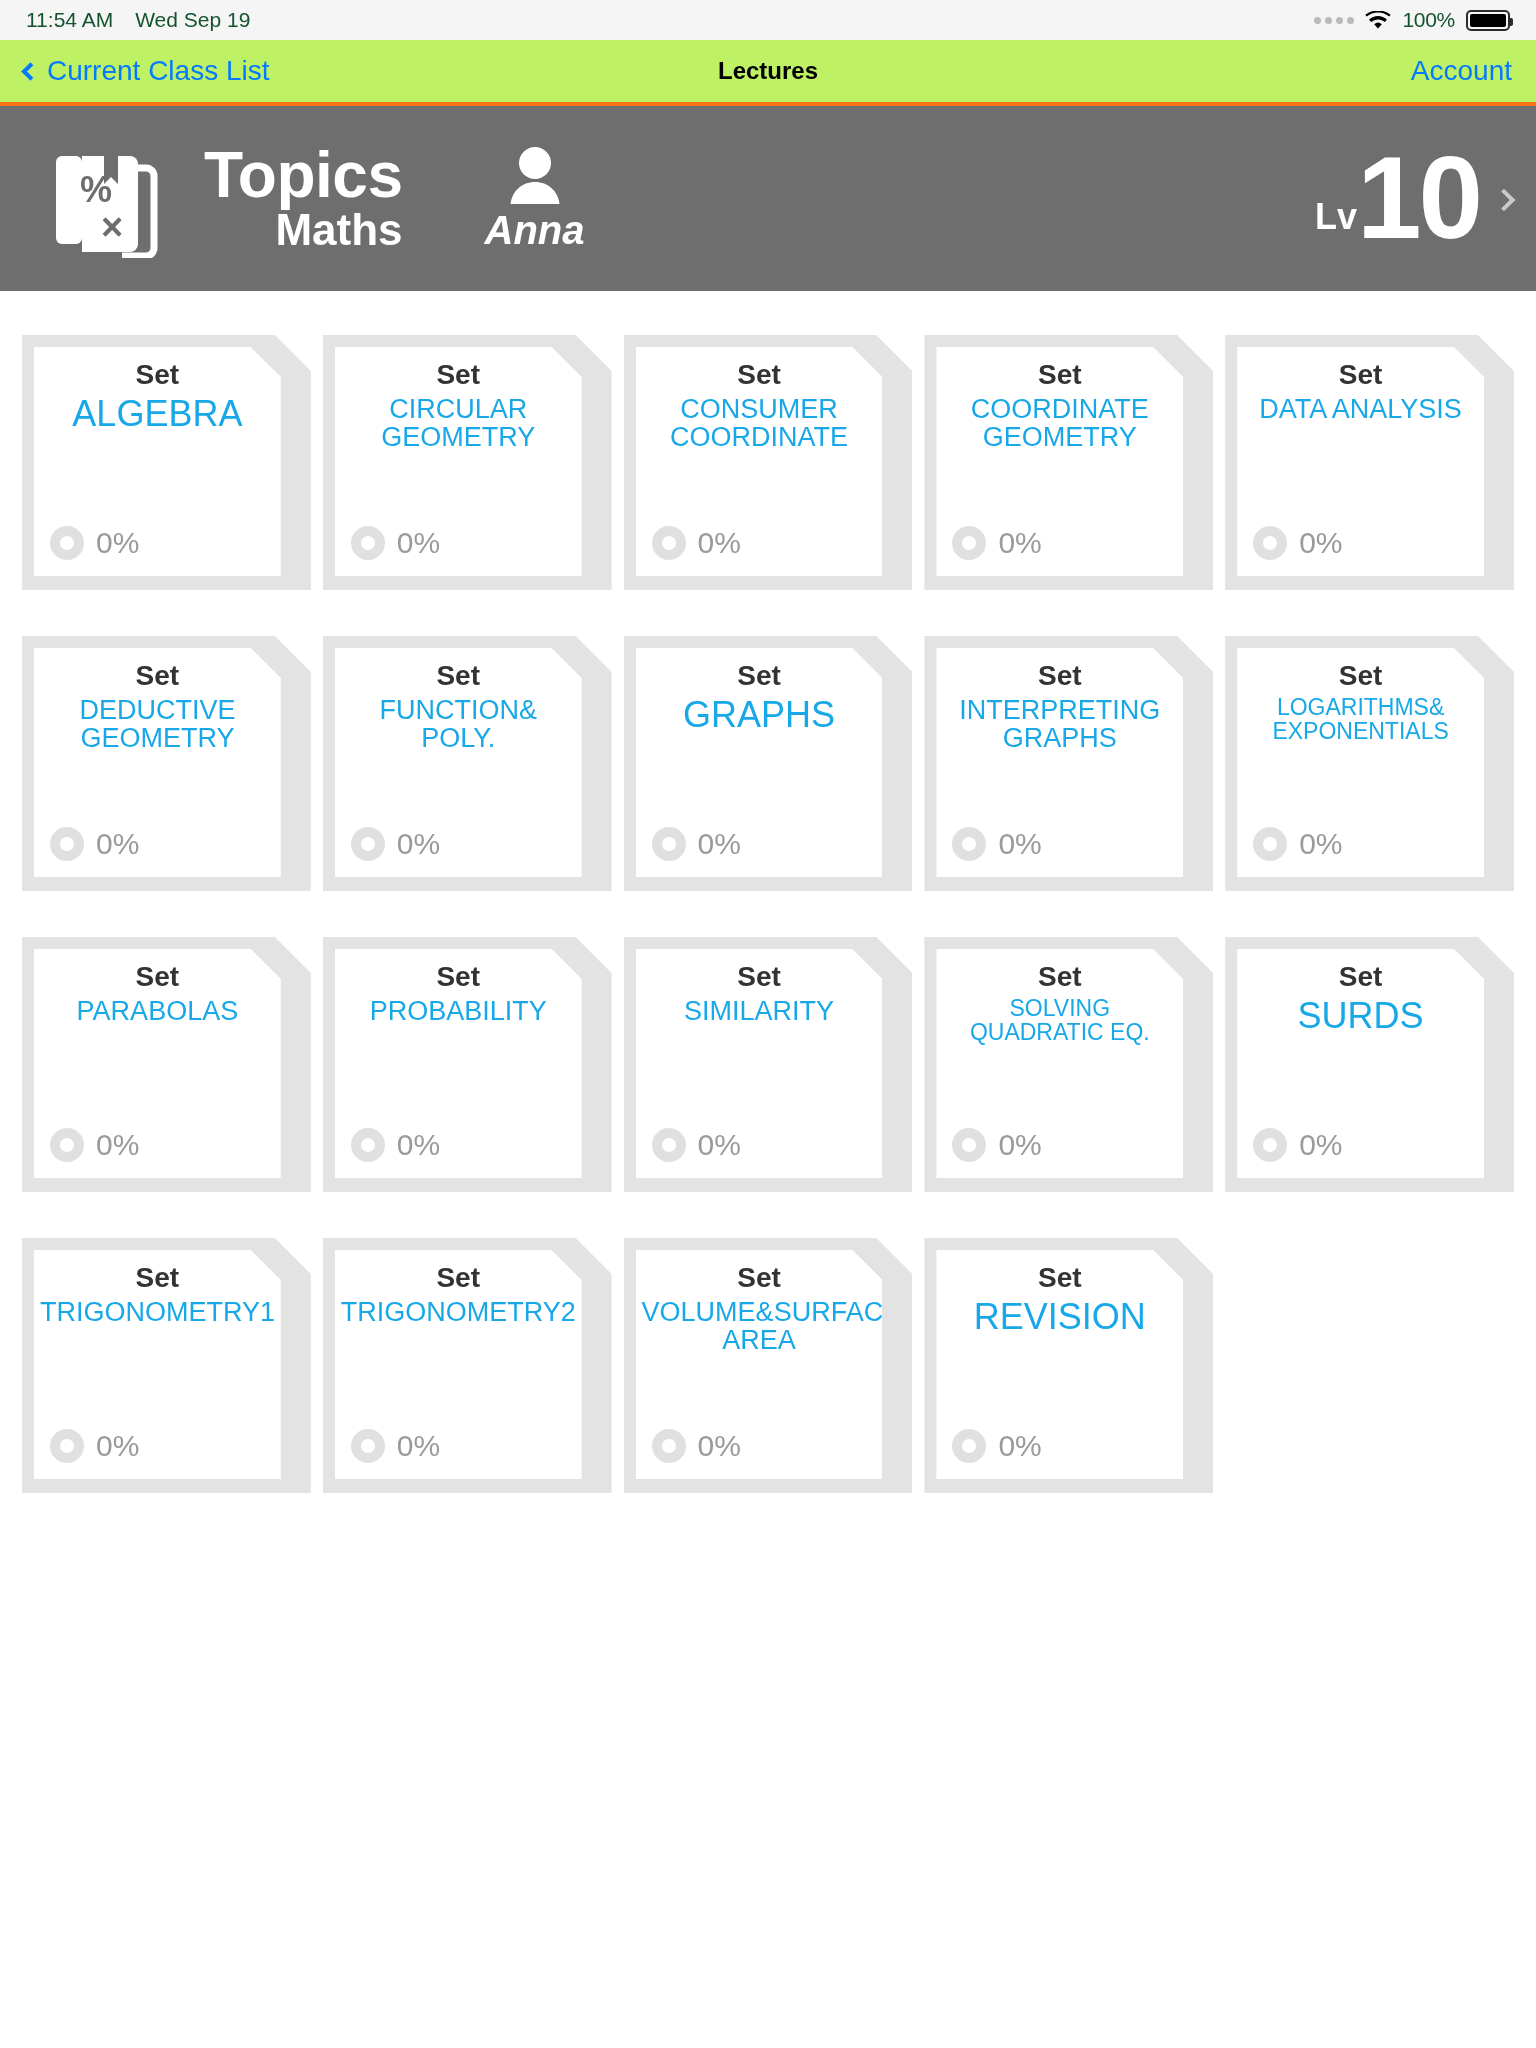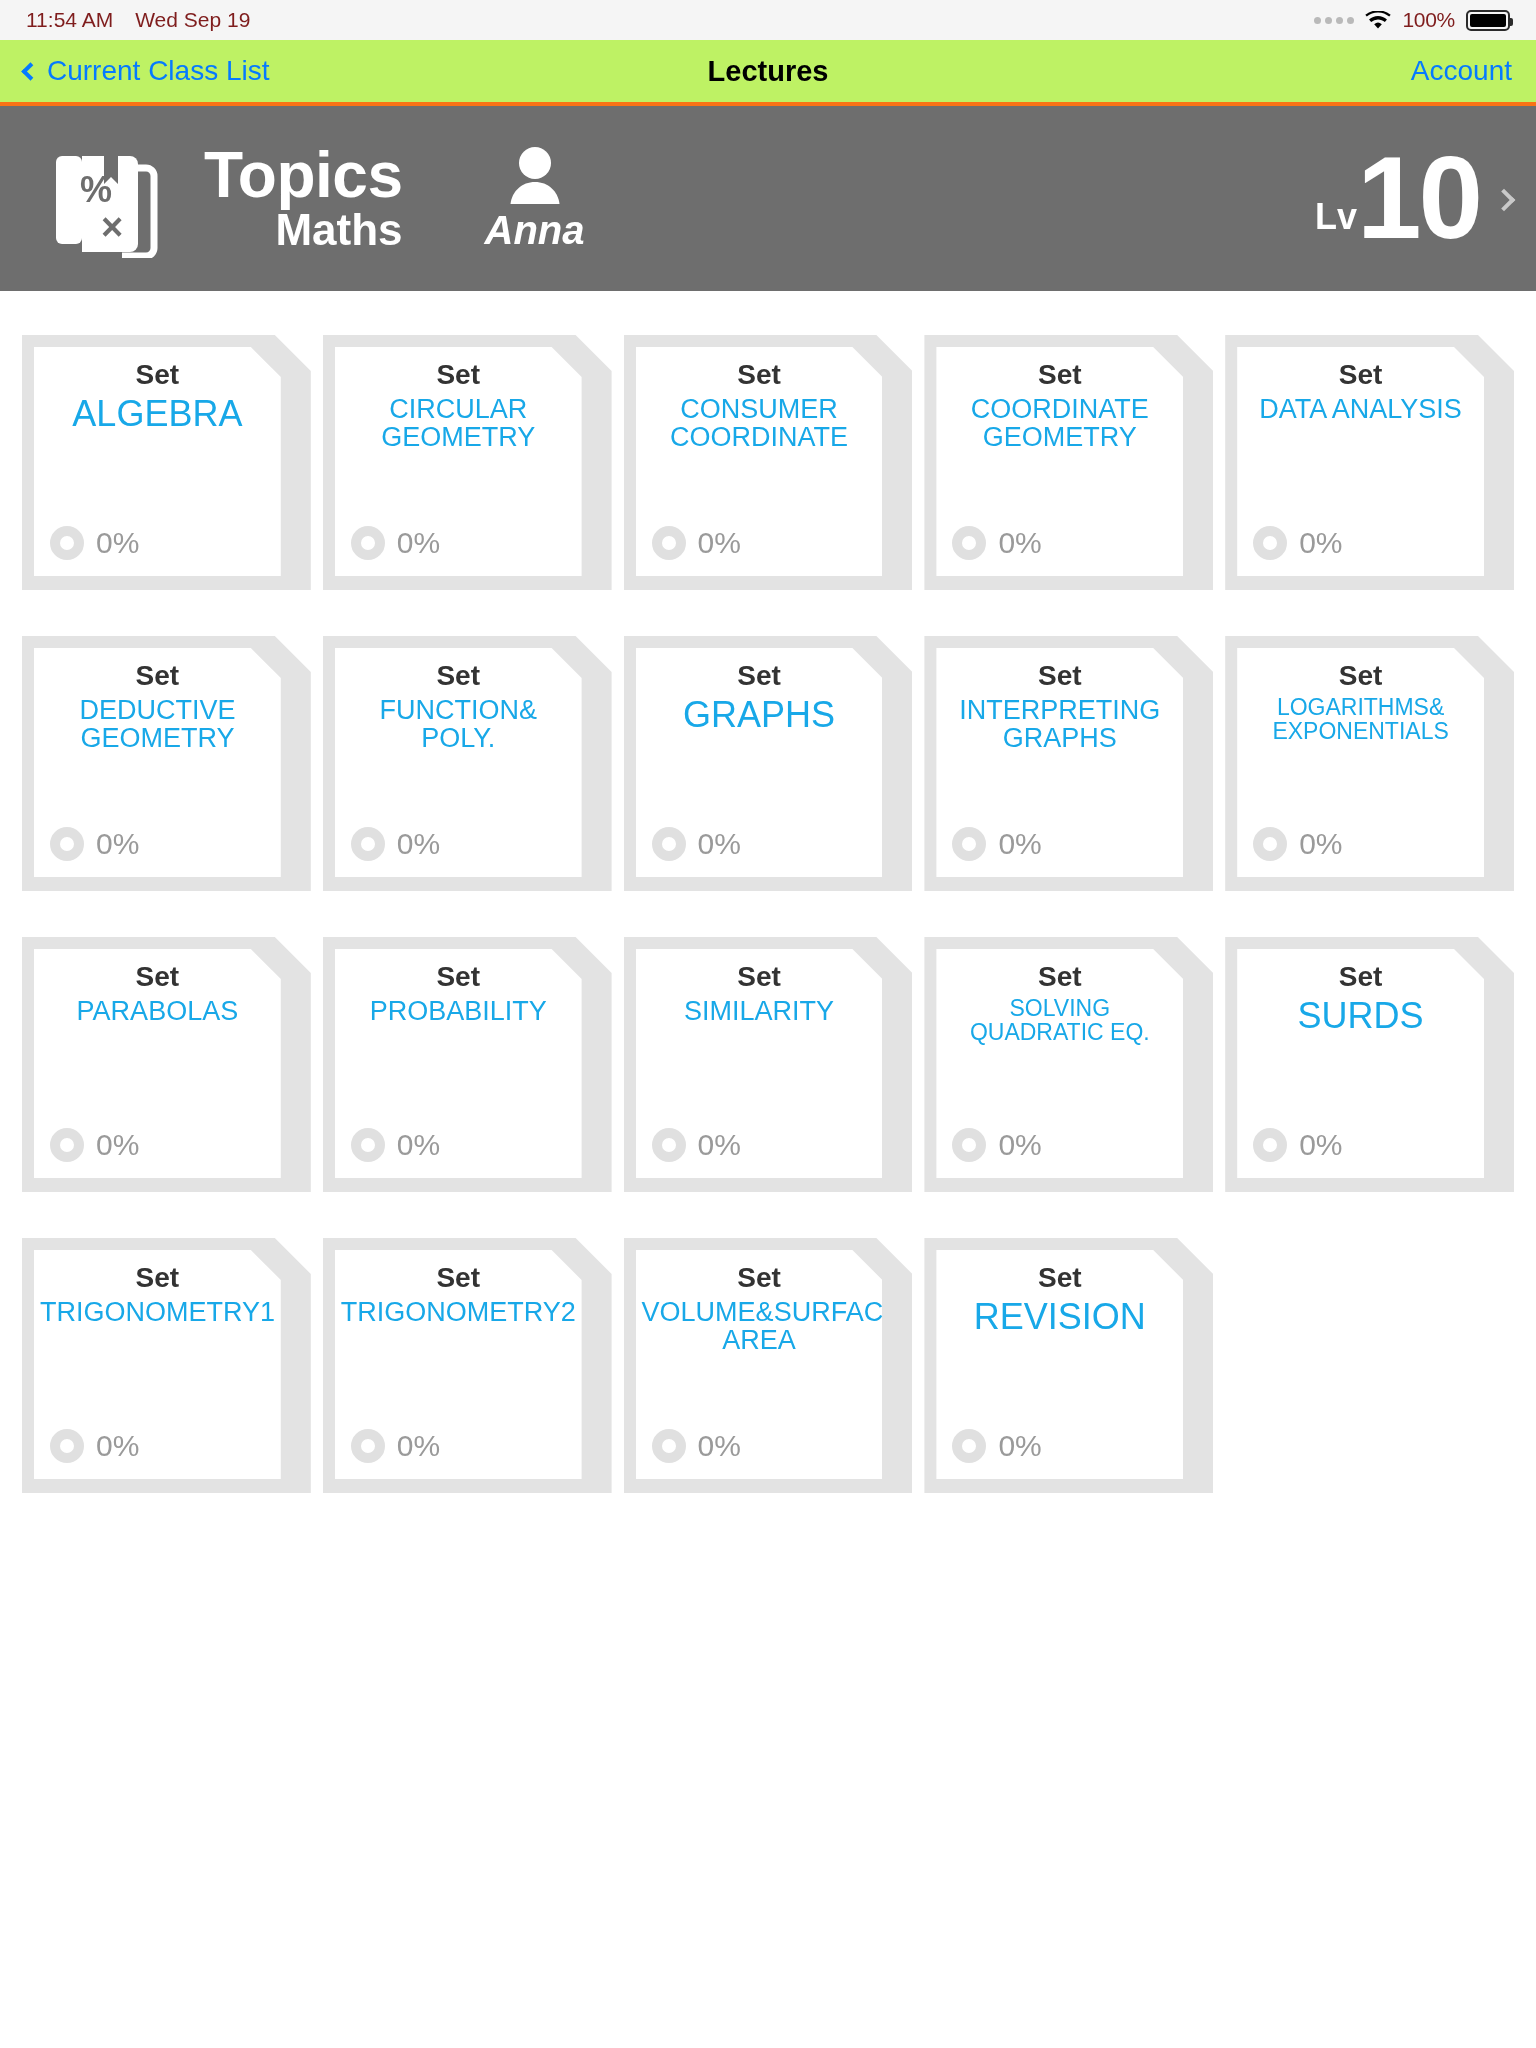--- a/index.html
+++ b/index.html
@@ -11,21 +11,21 @@
   }
 
   
   .statusbar {
     height: 40px;
     background: #f5f5f5;
     display: flex;
     align-items: center;
     padding: 0 26px;
     font-size: 21px;
-    color: #7f1d1d;
+    color: #14532d;
   }
   .sb-left { display: flex; align-items: center; gap: 22px; }
   .sb-right { margin-left: auto; display: flex; align-items: center; gap: 11px; }
   .sb-dots { display: flex; gap: 4px; align-items: center; }
   .sb-dots i { width: 7px; height: 7px; border-radius: 50%; background: #b9b9b9; display: block; }
   .wifi { width: 26px; height: 19px; position: relative; }
   .battery {
     width: 44px; height: 21px; border: 2px solid #2b2b2b; border-radius: 5px;
     position: relative; padding: 2px;
   }
@@ -50,21 +50,21 @@
     display: flex; align-items: center; gap: 6px;
     color: #057aff; font-size: 28px; cursor: pointer;
   }
   .chev-left {
     display: inline-block; width: 13px; height: 13px;
     border-left: 4px solid #057aff; border-bottom: 4px solid #057aff;
     transform: rotate(45deg); margin-right: 4px;
   }
   .nav-title {
     position: absolute; left: 0; right: 0; text-align: center;
-    font-size: 29px; font-weight: bold; color: #000;
+    font-size: 24px; font-weight: bold; color: #000;
     pointer-events: none;
   }
   .nav-account { margin-left: auto; color: #057aff; font-size: 28px; cursor: pointer; z-index: 2; }
 
   
   .header {
     height: 185px;
     background: #6e6e6e;
     display: flex;
     align-items: center;

